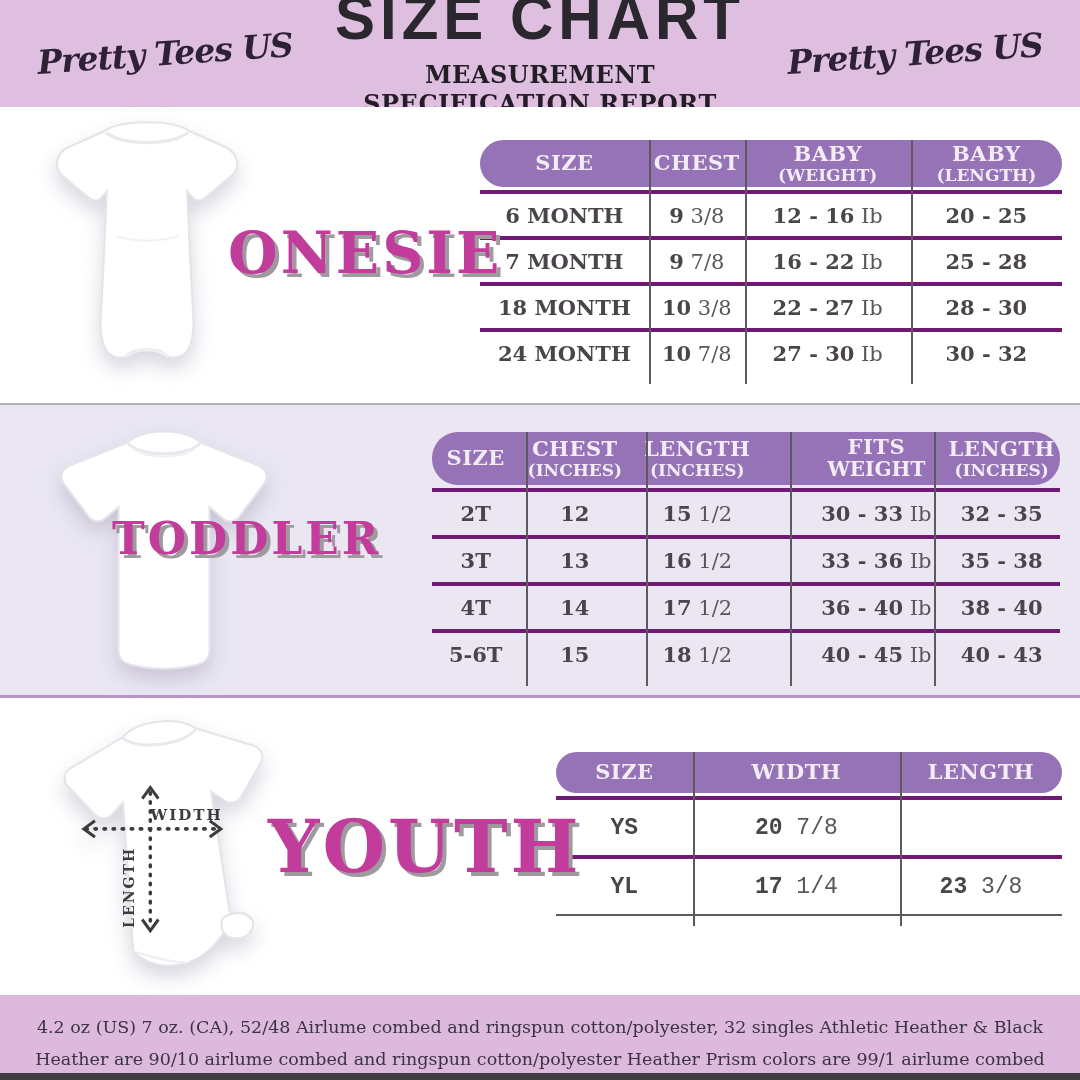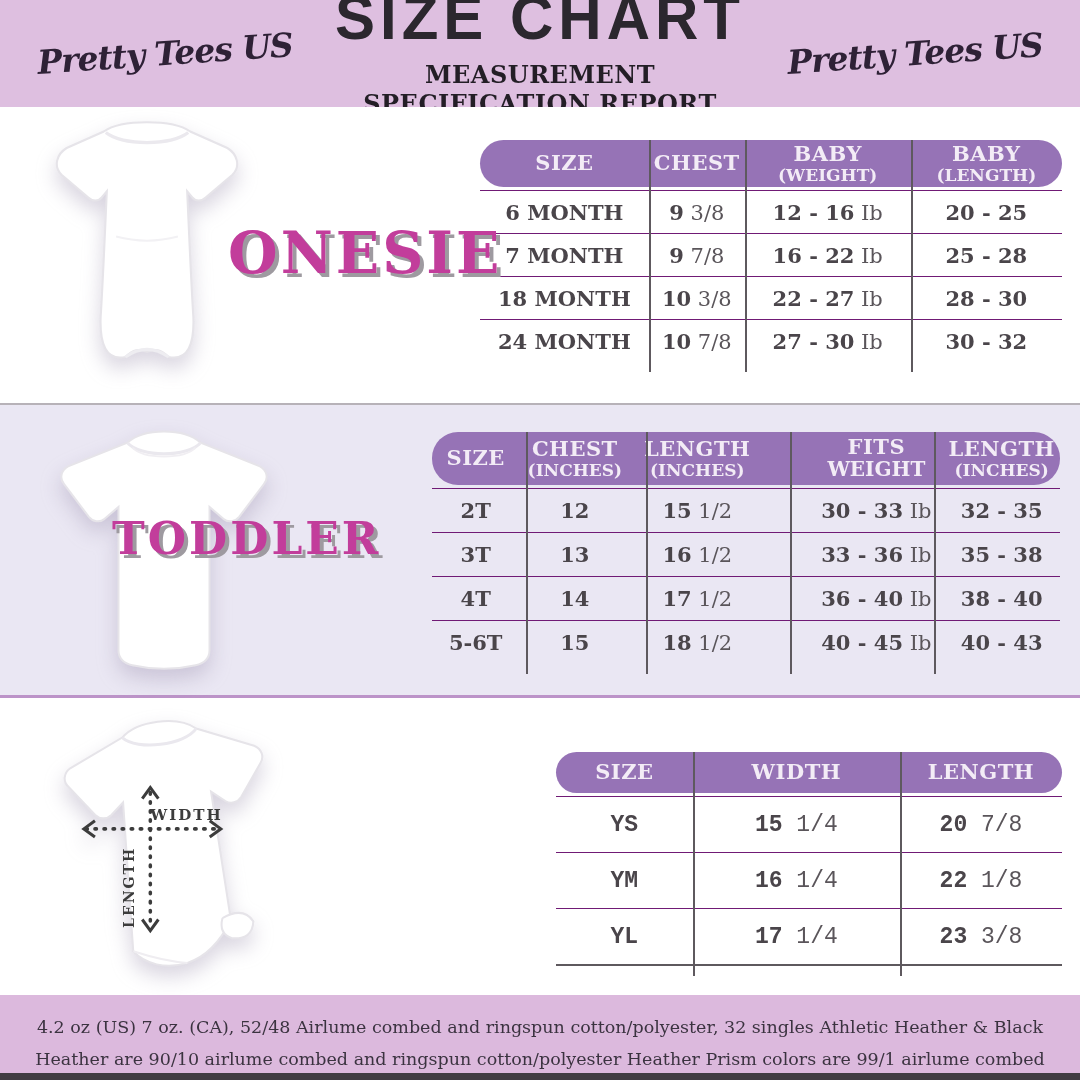--- a/index.html
+++ b/index.html
@@ -42,21 +42,21 @@
   .ttl-youth{left:268px;top:106px;font-size:72px;}
 
   
   .stable{position:absolute;}
   .thead{display:flex;align-items:center;background:#9673b6;border-radius:26px;
          margin-bottom:3px;}
   .th{text-align:center;color:#f3ecf6;font-weight:bold;line-height:1.08;}
   .th-main{font-size:21px;letter-spacing:.5px;}
   .th-sub{font-size:20px;}
   .th-sub.paren{font-size:17px;font-weight:bold;}
-  .tr{display:flex;align-items:center;border-top:1px solid #701a75;}
+  .tr{display:flex;align-items:center;border-top:4px solid #701a75;}
   .td{text-align:center;font-size:21px;color:#5a555a;}
   .td b{color:#4a454a;}
   .vline{position:absolute;top:0;bottom:-10px;width:2px;background:#5e595e;}
 
   .t-onesie{left:480px;top:33px;width:582px;}
   .t-onesie .thead{height:47px;}
   .t-onesie .tr{height:42px;}
   .t-onesie .th:nth-child(1),.t-onesie .td:nth-child(1){width:29%;}
   .t-onesie .th:nth-child(2),.t-onesie .td:nth-child(2){width:16.5%;}
   .t-onesie .th:nth-child(3),.t-onesie .td:nth-child(3){width:28.5%;}
@@ -238,42 +238,37 @@
       <line x1="128" y1="92" x2="128" y2="224" stroke-width="3.5" stroke-dasharray="1.5 7.5" stroke-linecap="round"></line>
       <line x1="64" y1="128" x2="196" y2="128" stroke-width="3.5" stroke-dasharray="1.5 7.5" stroke-linecap="round"></line>
       <path d="M120,98 L128,87 L136,98" stroke-width="3"></path>
       <path d="M120,218 L128,229 L136,218" stroke-width="3"></path>
       <path d="M73,120 L62,128 L73,136" stroke-width="3"></path>
       <path d="M187,120 L198,128 L187,136" stroke-width="3"></path>
     </g>
     <text x="164" y="119" text-anchor="middle" font-size="15" font-weight="bold" letter-spacing="2" fill="#3c3c3c" font-family="DejaVu Serif, serif">WIDTH</text>
     <text x="112" y="186" text-anchor="middle" font-size="14" font-weight="bold" letter-spacing="2" fill="#3c3c3c" font-family="DejaVu Serif, serif" transform="rotate(-90 112 186)">LENGTH</text>
   </svg>
+  <div class="big-title ttl-youth">YOUTH</div>
   <div class="stable t-youth">
       <div class="thead">
         <div class="th">
           <div class="th-main">SIZE</div>
         </div>
         <div class="th">
           <div class="th-main">WIDTH</div>
         </div>
         <div class="th">
           <div class="th-main">LENGTH</div>
         </div>
       </div>
       <div class="tbody">
         <div class="tr">
           <div class="td"><b>YS</b></div>
-          <div class="td"><b>15</b> 1/4</div>
           <div class="td"><b>20</b> 7/8</div>
-        </div>
-        <div class="tr">
-          <div class="td"><b>YM</b></div>
-          <div class="td"><b>16</b> 1/4</div>
-          <div class="td"><b>22</b> 1/8</div>
         </div>
         <div class="tr">
           <div class="td"><b>YL</b></div>
           <div class="td"><b>17</b> 1/4</div>
           <div class="td"><b>23</b> 3/8</div>
         </div>
       </div>
     <i class="vline" style="left:27%"></i>
     <i class="vline" style="left:68%"></i>
   </div>

